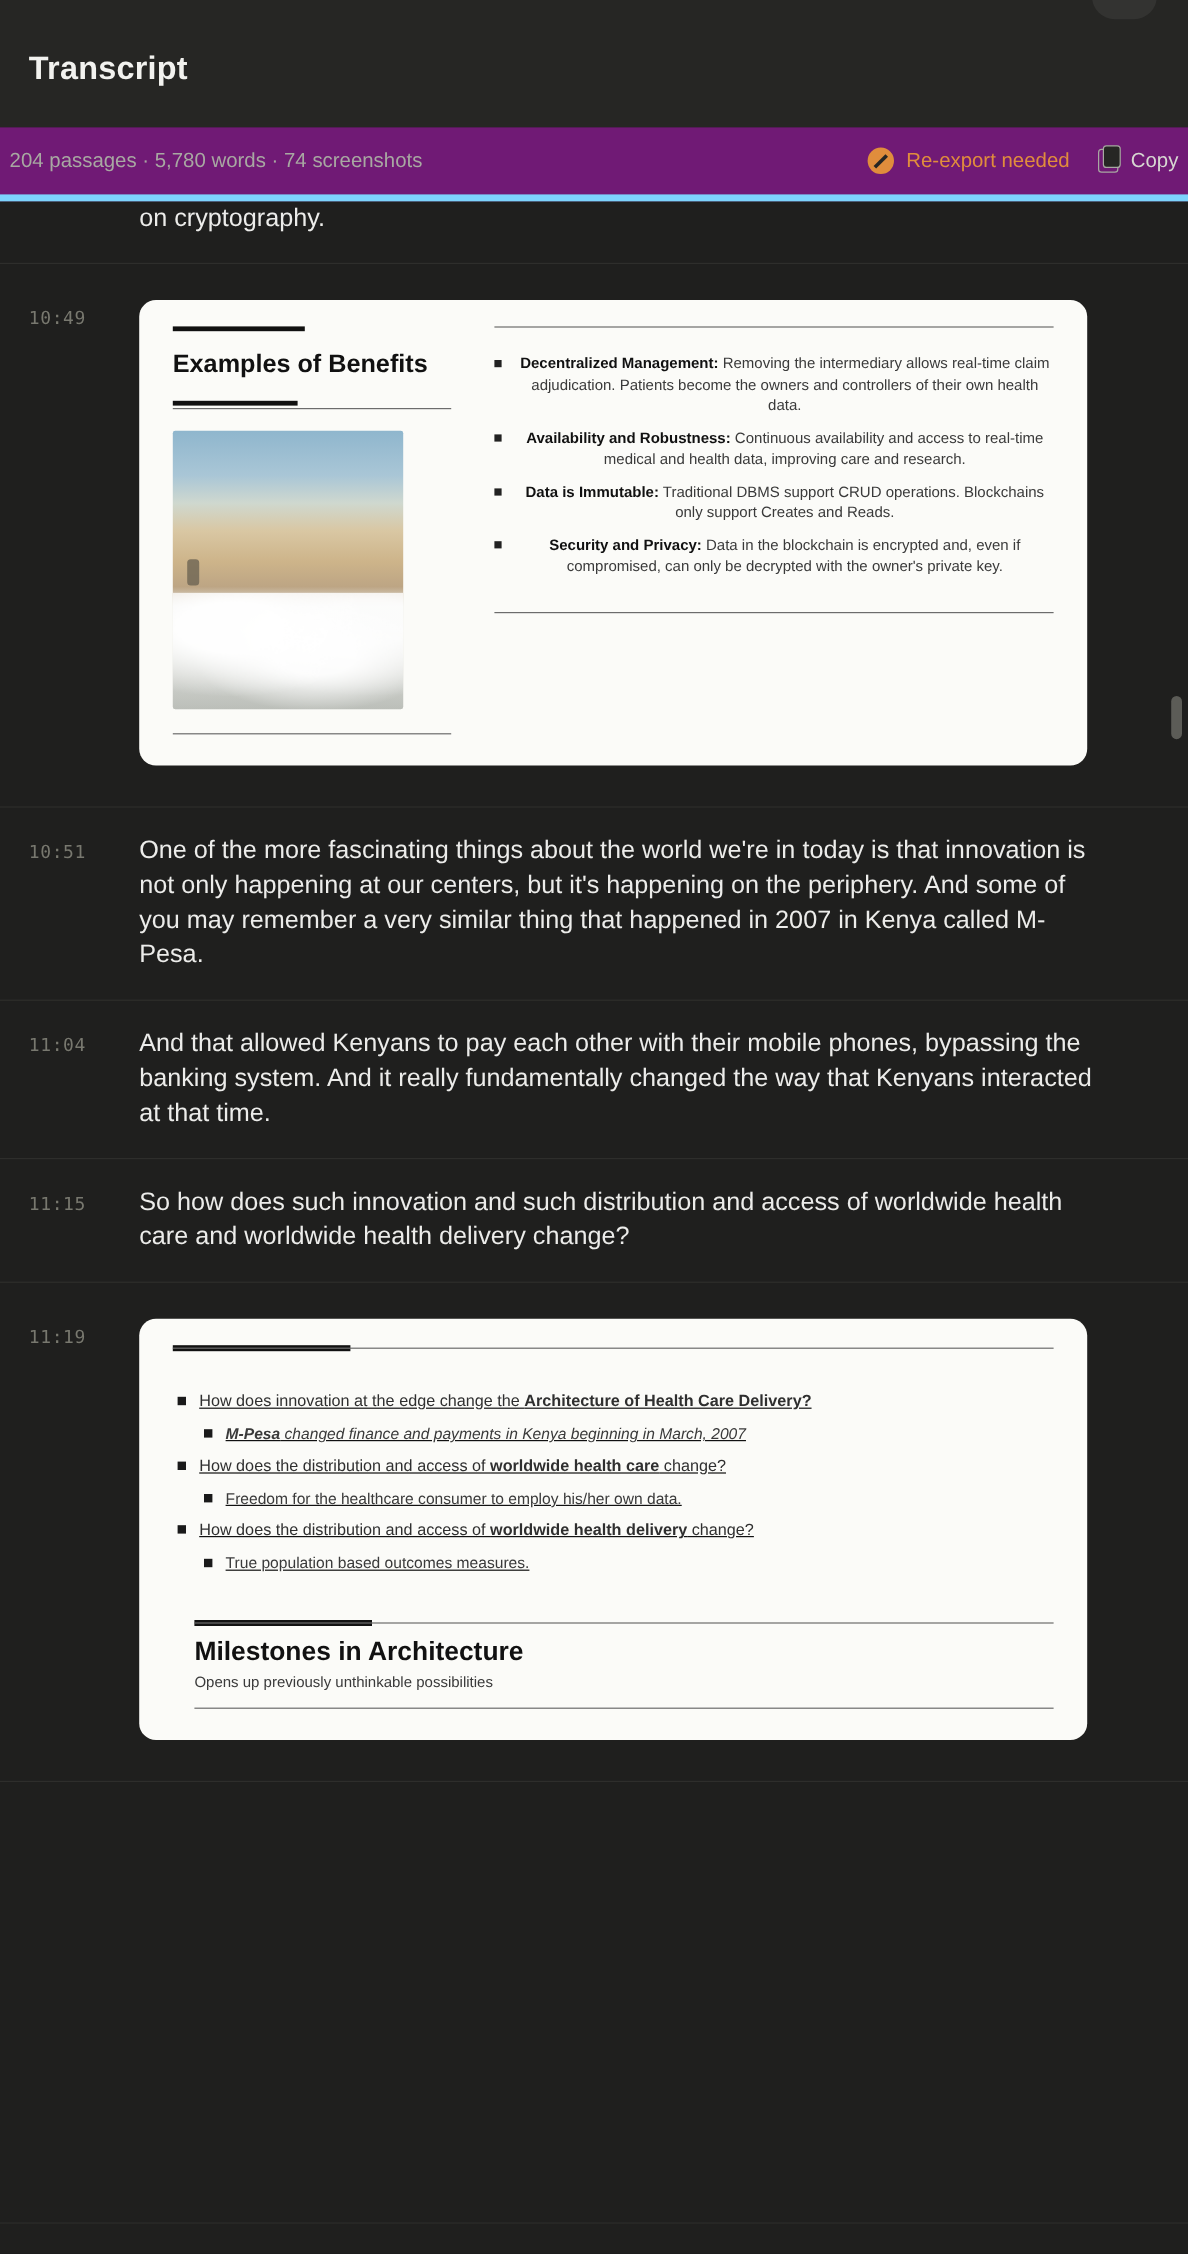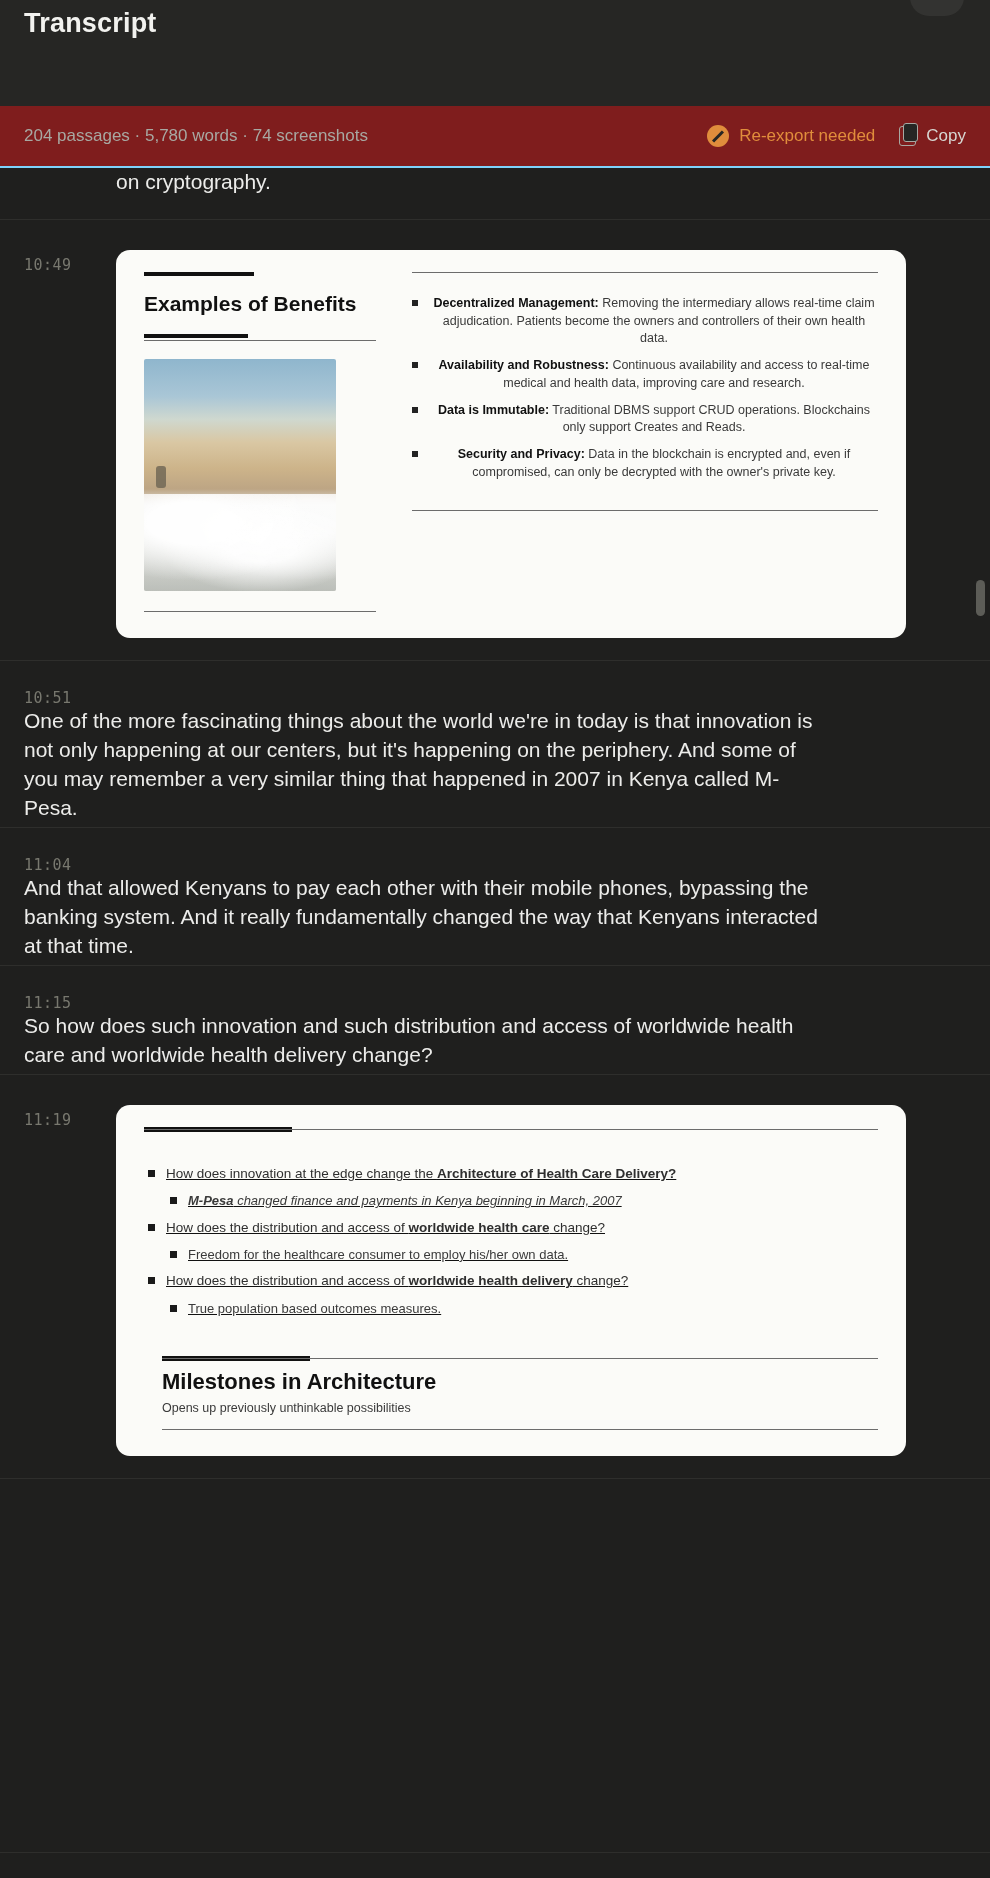--- a/index.html
+++ b/index.html
@@ -15,20 +15,21 @@
     position: relative;
     color: #e8e8e6;
   }
 
   
   .topbar {
     height: 106px;
     background: #262624;
     position: relative;
     display: flex;
+    align-items: center;
     padding: 0 24px;
   }
   .top-pill {
     position: absolute;
     right: 26px;
     top: -22px;
     width: 54px;
     height: 38px;
     border-radius: 19px;
     background: #333331;
@@ -36,25 +37,25 @@
   .page-title {
     font-size: 27px;
     font-weight: bold;
     letter-spacing: 0.2px;
     color: #f2f2ef;
     margin-top: 8px;
   }
 
   .metabar {
     height: 62px;
-    background: #7f1d1d;
-    border-bottom: 2px solid #7dd3fc;
+    background: #701a75;
+    border-bottom: 6px solid #7dd3fc;
     display: flex;
     align-items: center;
-    padding: 0 24px;
+    padding: 0 8px;
     font-size: 17px;
     color: #a8a8a2;
   }
   .meta-left { flex: 1; white-space: nowrap; }
   .meta-right { display: flex; align-items: center; gap: 24px; }
   .warn {
     display: flex;
     align-items: center;
     gap: 10px;
     color: #e08d3c;
@@ -107,30 +108,30 @@
   }
   .ts {
     width: 92px;
     flex: none;
     font-family: "DejaVu Sans Mono", monospace;
     font-size: 15px;
     color: #78786f;
     padding-top: 6px;
     letter-spacing: 0.5px;
   }
-  .row.text-row { padding-top: 22px; padding-bottom: 4px; flex-direction: column; }
+  .row.text-row { padding-top: 22px; padding-bottom: 22px; }
   .row.partial { padding-top: 0; padding-bottom: 22px; }
   .passage {
     flex: 1;
     font-size: 21px;
     line-height: 1.38;
     color: #ececea;
     max-width: 800px;
   }
-  .row.slide-row { padding-top: 30px; padding-bottom: 22px; }
+  .row.slide-row { padding-top: 30px; padding-bottom: 34px; }
 
   .slide-card {
     flex: 1;
     background: #fbfbf8;
     border-radius: 14px;
     padding: 22px 28px 26px 28px;
     max-width: 790px;
     color: #111;
   }
 

